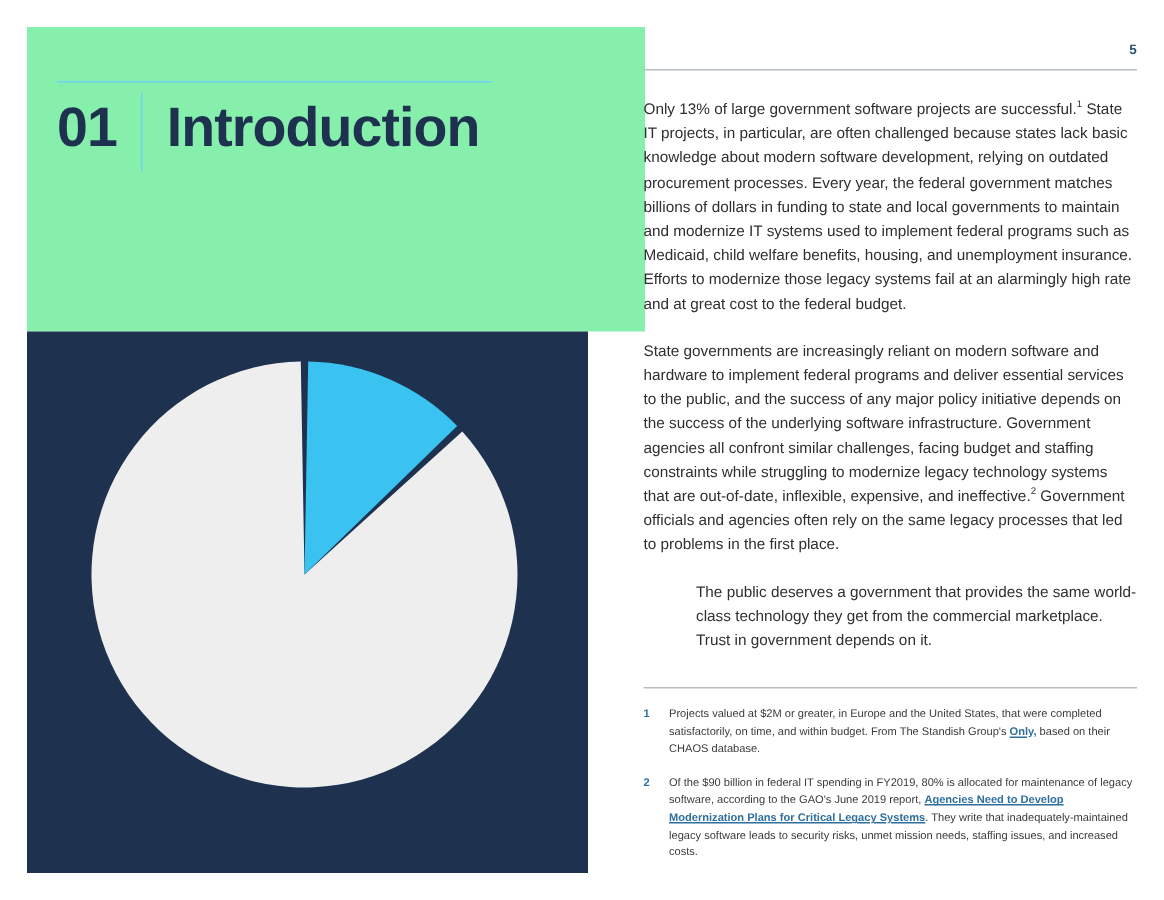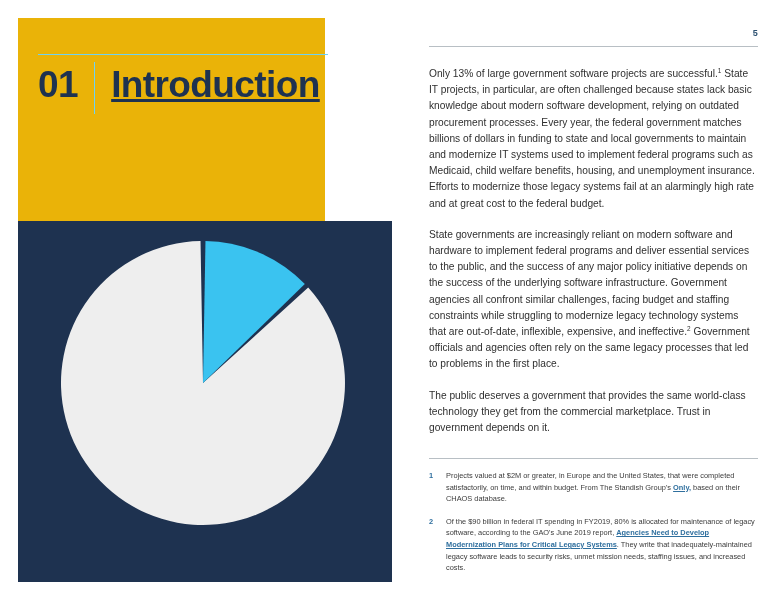--- a/index.html
+++ b/index.html
@@ -21,23 +21,23 @@
     position: absolute;
     left: 18px;
     top: 18px;
     width: 374px;
     height: 564px;
   }
   .chapter-band {
     position: absolute;
     left: 0;
     top: 0;
-    width: 307px;
+    width: 412px;
     height: 203px;
-    background: #eab308;
+    background: #86efac;
   }
   .chapter-rule {
     position: absolute;
     left: 20px;
     top: 36px;
     width: 290px;
     height: 1px;
     background: #6fd2f4;
   }
   .chapter-heading {
@@ -60,21 +60,20 @@
     align-self: stretch;
     background: #6fd2f4;
     margin: 0 16px;
   }
   .chapter-title {
     font-size: 37px;
     font-weight: bold;
     color: #1e3250;
     letter-spacing: -0.6px;
     line-height: 46px;
-    text-decoration: underline;
   }
 
   .chart-band {
     position: absolute;
     left: 0;
     top: 203px;
     width: 374px;
     height: 361px;
     background: #1e3250;
     overflow: hidden;
@@ -124,21 +123,21 @@
     top: 66px;
     width: 329px;
   }
   .para {
     font-size: 10.2px;
     line-height: 16.2px;
     color: #2f2f2f;
     margin: 0 0 15px 0;
     letter-spacing: 0.01px;
   }
-  .para:last-child { margin-bottom: 0; }
+  .para:last-child { margin-bottom: 0; margin-left: 35px; }
   sup {
     font-size: 6.4px;
     vertical-align: super;
     line-height: 0;
   }
 
   
   .footnotes {
     position: absolute;
     left: 0;

